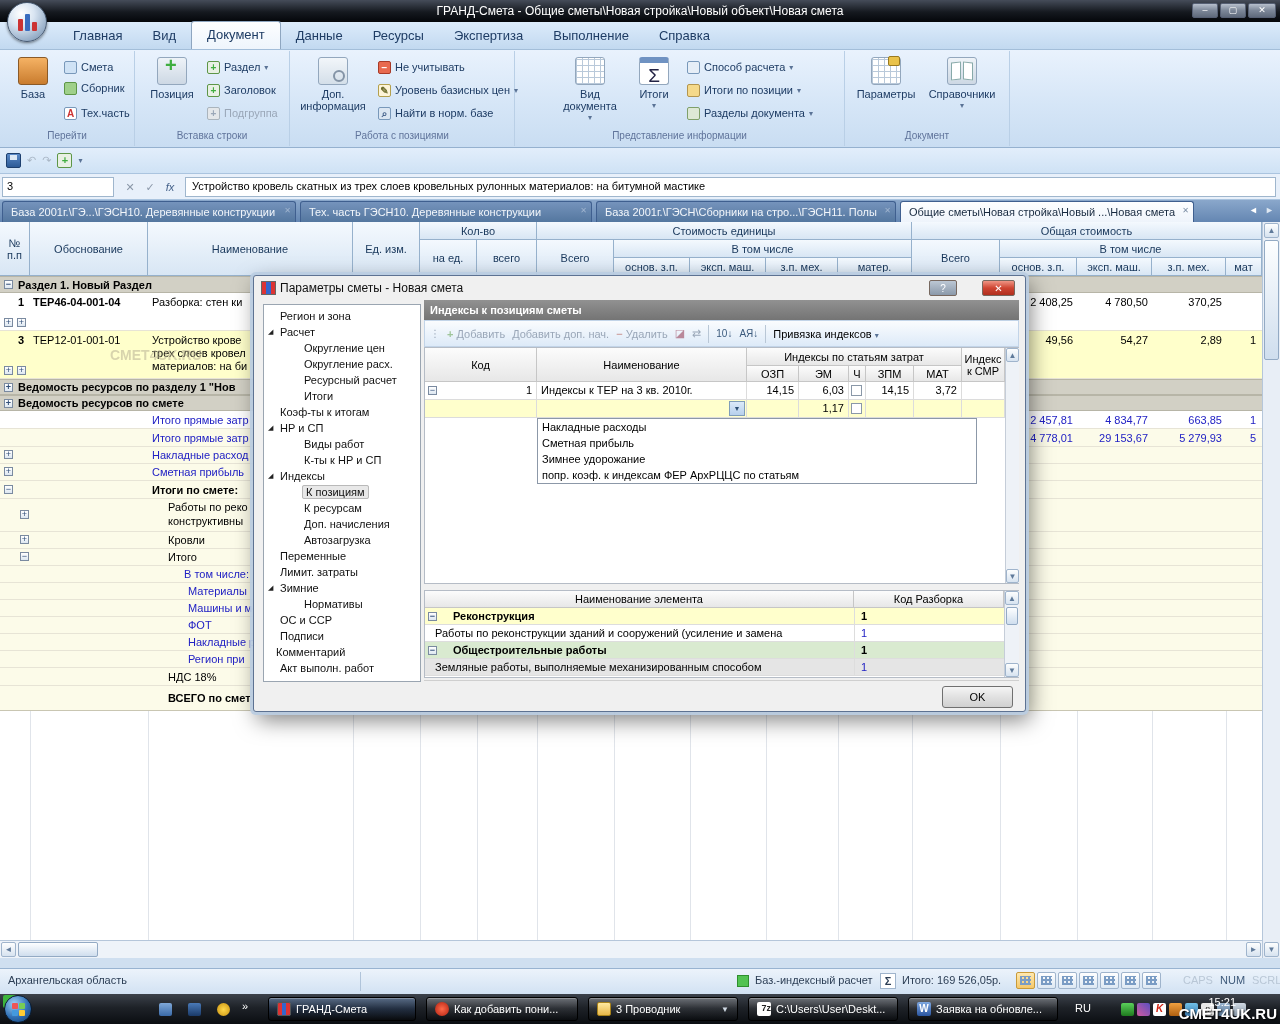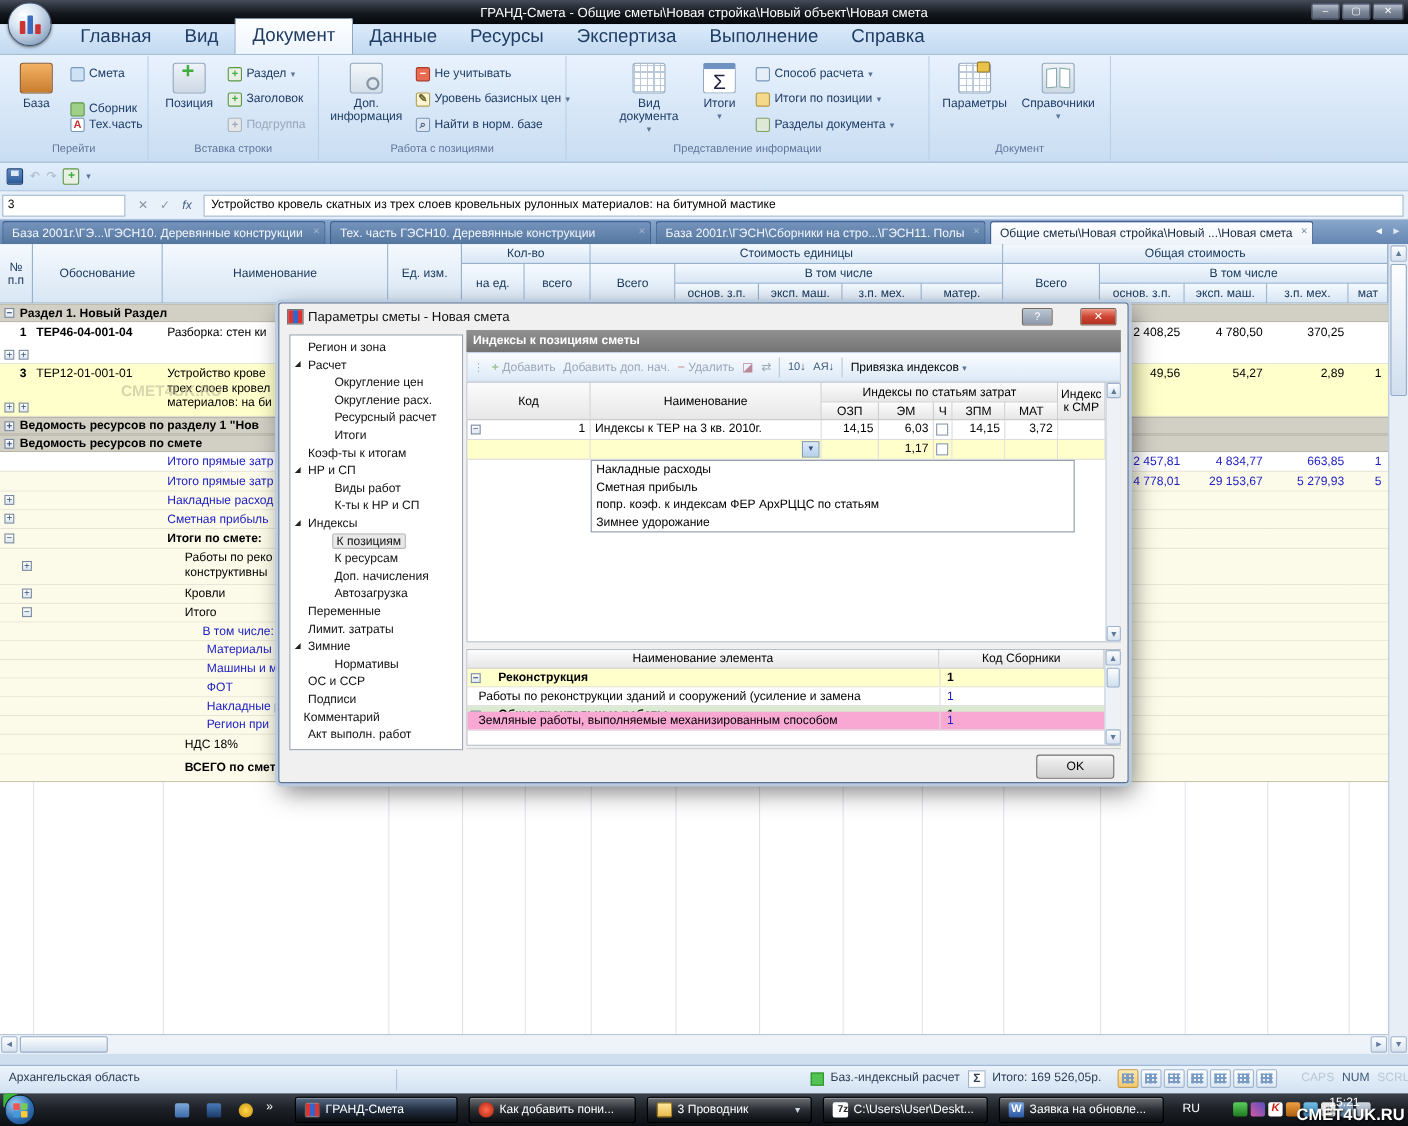--- a/index.html
+++ b/index.html
@@ -5,21 +5,21 @@
 *{box-sizing:border-box;margin:0;padding:0}
 body{font-family:"Liberation Sans",sans-serif}
 #screen{position:relative;width:1280px;height:1024px;background:#cfdff0;overflow:hidden;font-size:11px;color:#000}
 
 .tbarw{position:absolute;left:0;top:0;width:1280px;height:22px;background:linear-gradient(#454c59,#15191f 55%,#04060a);color:#fff;text-align:center;line-height:22px;font-size:12px}
 .winbtn{position:absolute;top:3px;height:15px;border:1px solid #566074;border-radius:2px;background:linear-gradient(#b6bfcc,#7c8798 50%,#5f6a7c);color:#fff;font-size:9px;line-height:12px;text-align:center}
 .orb{position:absolute;left:7px;top:2px;width:40px;height:40px;border-radius:50%;border:1px solid #475970;background:radial-gradient(circle at 35% 28%,#ffffff,#d9e5f2 35%,#9db3cc 70%,#6d85a2);z-index:40;box-shadow:0 1px 3px rgba(0,0,0,.5)}
 .orb i{position:absolute;bottom:10px;width:5px;border-radius:1px}
 
 .rtabs{position:absolute;left:0;top:22px;width:1280px;height:28px;background:linear-gradient(#dcebfb,#c2d9f0);border-bottom:1px solid #a3bed9;display:flex;align-items:flex-end;padding-left:58px}
-.rtab{padding:5px 15px 6px;color:#1e3c64;font-size:17px}
+.rtab{padding:5px 15px 6px;color:#1e3c64;font-size:13px}
 .rtab.act{background:linear-gradient(#fdfeff,#eef5fc);border:1px solid #8ea6c0;border-bottom:none;border-radius:3px 3px 0 0;padding-bottom:7px}
 
 .ribbon{position:absolute;left:0;top:50px;width:1280px;height:98px;background:linear-gradient(#e9f2fd,#d6e6f7 55%,#c9ddf2);border-bottom:1px solid #95b1cf}
 .rgrp{position:absolute;top:1px;height:95px;border-right:1px solid #b9cfe6}
 .rgrp .glabel{position:absolute;left:0;right:0;bottom:1px;height:15px;text-align:center;color:#60749b;font-size:10px}
 .bigbtn{position:absolute;top:6px;width:62px;display:flex;flex-direction:column;align-items:center;color:#1e3c64;text-align:center;line-height:12px}
 .bigbtn .bi{width:30px;height:28px;margin-bottom:3px;border-radius:3px}
 .smit{position:absolute;height:20px;display:flex;align-items:center;gap:4px;color:#1e3c64;white-space:nowrap}
 .smit .si{width:13px;height:13px;border-radius:2px;display:inline-block;text-align:center;font-weight:bold;font-size:10px;line-height:12px}
 .dis{color:#9aa7b8}
@@ -120,21 +120,21 @@
 
     <div class="rgrp" style="left:0;width:135px">
       <div class="bigbtn" style="left:2px">
         <span class="bi" style="background:linear-gradient(#f5b264,#c97c2e);border:1px solid #8a5a28"></span>
         <span>База</span>
       </div>
       <div class="smit" style="left:64px;top:6px">
           <span class="si" style="background:#cfe2f5;border:1px solid #7898ba"></span>
           <span>Смета</span>
         </div>
-      <div class="smit" style="left:64px;top:38px">
+      <div class="smit" style="left:64px;top:27px">
           <span class="si" style="background:#9fd08a;border:1px solid #5d9647"></span>
           <span>Сборник</span>
         </div>
       <div class="smit" style="left:64px;top:52px">
           <span class="si" style="background:#fff;border:1px solid #7898ba;color:#c33">A</span>
           <span>Тех.часть</span>
         </div>
       <div class="glabel">Перейти</div>
     </div>
 
@@ -556,51 +556,51 @@
         <span class="icell" style="left:424px;top:52px;width:17px;height:18px;background:#ffffcc"></span>
         <span class="chk" style="left:426px;top:55px"></span>
         <span class="icell" style="left:441px;top:52px;width:48px;height:18px;background:#ffffcc"></span>
         <span class="icell" style="left:489px;top:52px;width:48px;height:18px;background:#ffffcc"></span>
         <span class="icell" style="left:537px;top:52px;width:43px;height:18px;background:#ffffcc"></span>
       </div>
 
       <div class="ddl">
         <div><span>Накладные расходы</span></div>
         <div><span>Сметная прибыль</span></div>
+        <div><span>Зимнее удорожание</span></div>
         <div><span>попр. коэф. к индексам ФЕР  АрхРЦЦС по статьям</span></div>
-        <div><span>Зимнее удорожание</span></div>
       </div>
       <div class="iscol" style="left:580px;width:14px">
         <span class="sbtn" style="left:0;top:0;width:13px;height:14px">▲</span>
         <span class="sbtn" style="left:0;bottom:0;width:13px;height:14px">▼</span>
       </div>
     </div>
 
     <div class="egrid">
       <div class="ihc" style="left:0;top:0;width:429px;height:17px">
           <span>Наименование элемента</span>
         </div>
       <div class="ihc" style="left:429px;top:0;width:150px;height:17px">
-          <span>Код Сборники</span>
+          <span>Код Разборка</span>
         </div>
       <div class="erow" style="top:17px;background:#ffffcc;font-weight:bold">
         <span class="pm" style="left:3px;top:4px">−</span>
         <span style="position:absolute;left:28px">Реконструкция</span>
         <span class="ecode">1</span>
       </div>
       <div class="erow" style="top:34px;background:#fff">
         <span style="position:absolute;left:10px">Работы по реконструкции зданий и сооружений (усиление и замена</span>
         <span class="ecode bluetx">1</span>
       </div>
       <div class="erow" style="top:51px;background:#d9ead0;font-weight:bold">
         <span class="pm" style="left:3px;top:4px">−</span>
         <span style="position:absolute;left:28px">Общестроительные работы</span>
         <span class="ecode">1</span>
       </div>
-      <div class="erow" style="top:56px;background:#f9a8d4">
+      <div class="erow" style="top:68px;background:#e5e5e5">
         <span style="position:absolute;left:10px">Земляные работы, выполняемые механизированным способом</span>
         <span class="ecode bluetx">1</span>
       </div>
       <div class="iscol" style="left:579px;width:15px">
         <span class="sbtn" style="left:0;top:0;width:14px;height:14px">▲</span>
         <span class="sthumb" style="left:1px;top:16px;width:12px;height:18px"></span>
         <span class="sbtn" style="left:0;bottom:0;width:14px;height:14px">▼</span>
       </div>
     </div>
 

